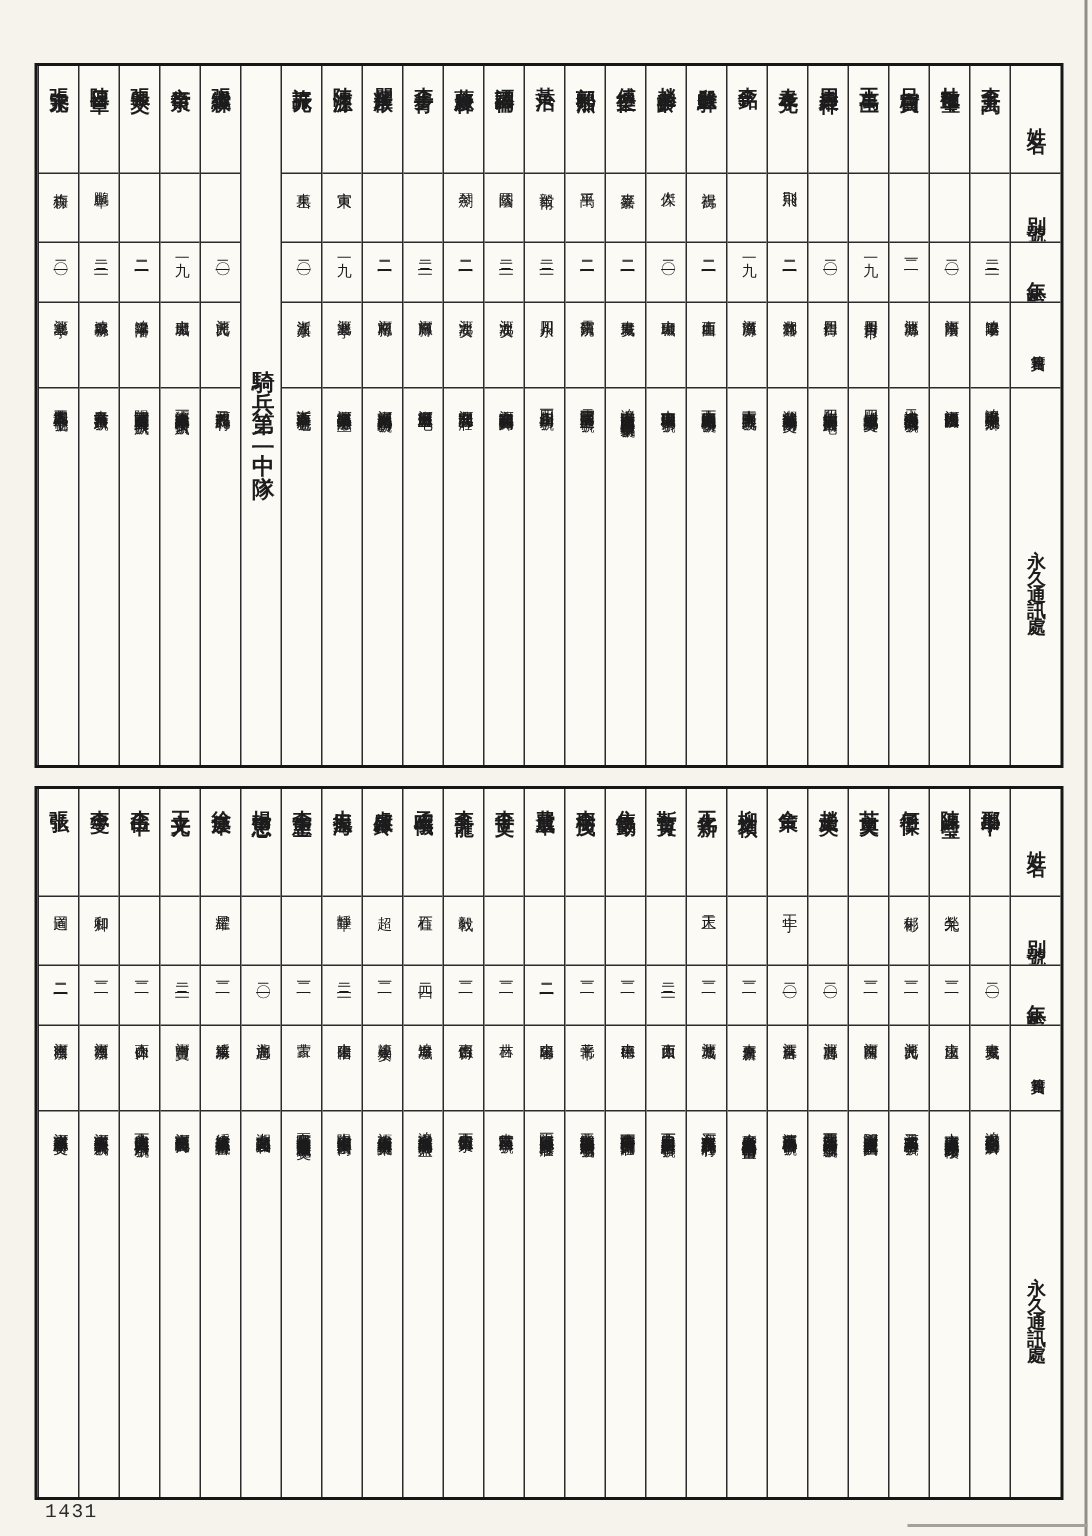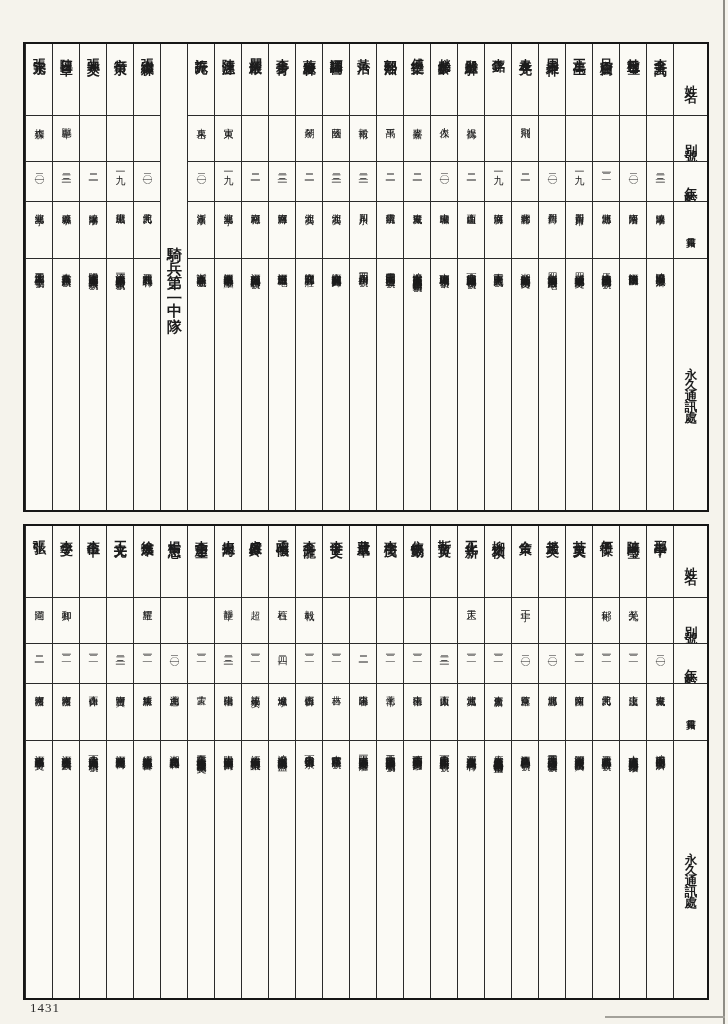--- a/index.html
+++ b/index.html
@@ -41,21 +41,21 @@
   .c-native .vtext{font-size:9.5px;letter-spacing:.5px;}
   .addr{font-size:10px;letter-spacing:.5px;line-height:12px;}
 
   .hcol .cell{align-items:center;padding-top:0;}
   .hlabel{font-size:13px;font-weight:bold;letter-spacing:5px;}
   .hlabel-addr{font-size:12.5px;font-weight:bold;letter-spacing:11px;}
 
   .seccell{height:100%;border-bottom:none;align-items:center;padding-top:0;}
   .section-label{font-size:15px;font-weight:bold;letter-spacing:14px;}
 
-  .page-number{position:absolute;left:30px;top:1000px;font-size:13px;letter-spacing:1px;color:#2a2a2a;}
+  .page-number{position:absolute;left:30px;top:1000px;font-size:13px;letter-spacing:1px;color:#2a2a2a;font-family:Liberation Mono, monospace;}
 </style>
 </head>
 <body>
 
 <div class="page">
 
   <div class="rtable top">
     <div class="col hcol">
       <div class="cell c-name">
           <span class="vtext hlabel">姓名</span>

